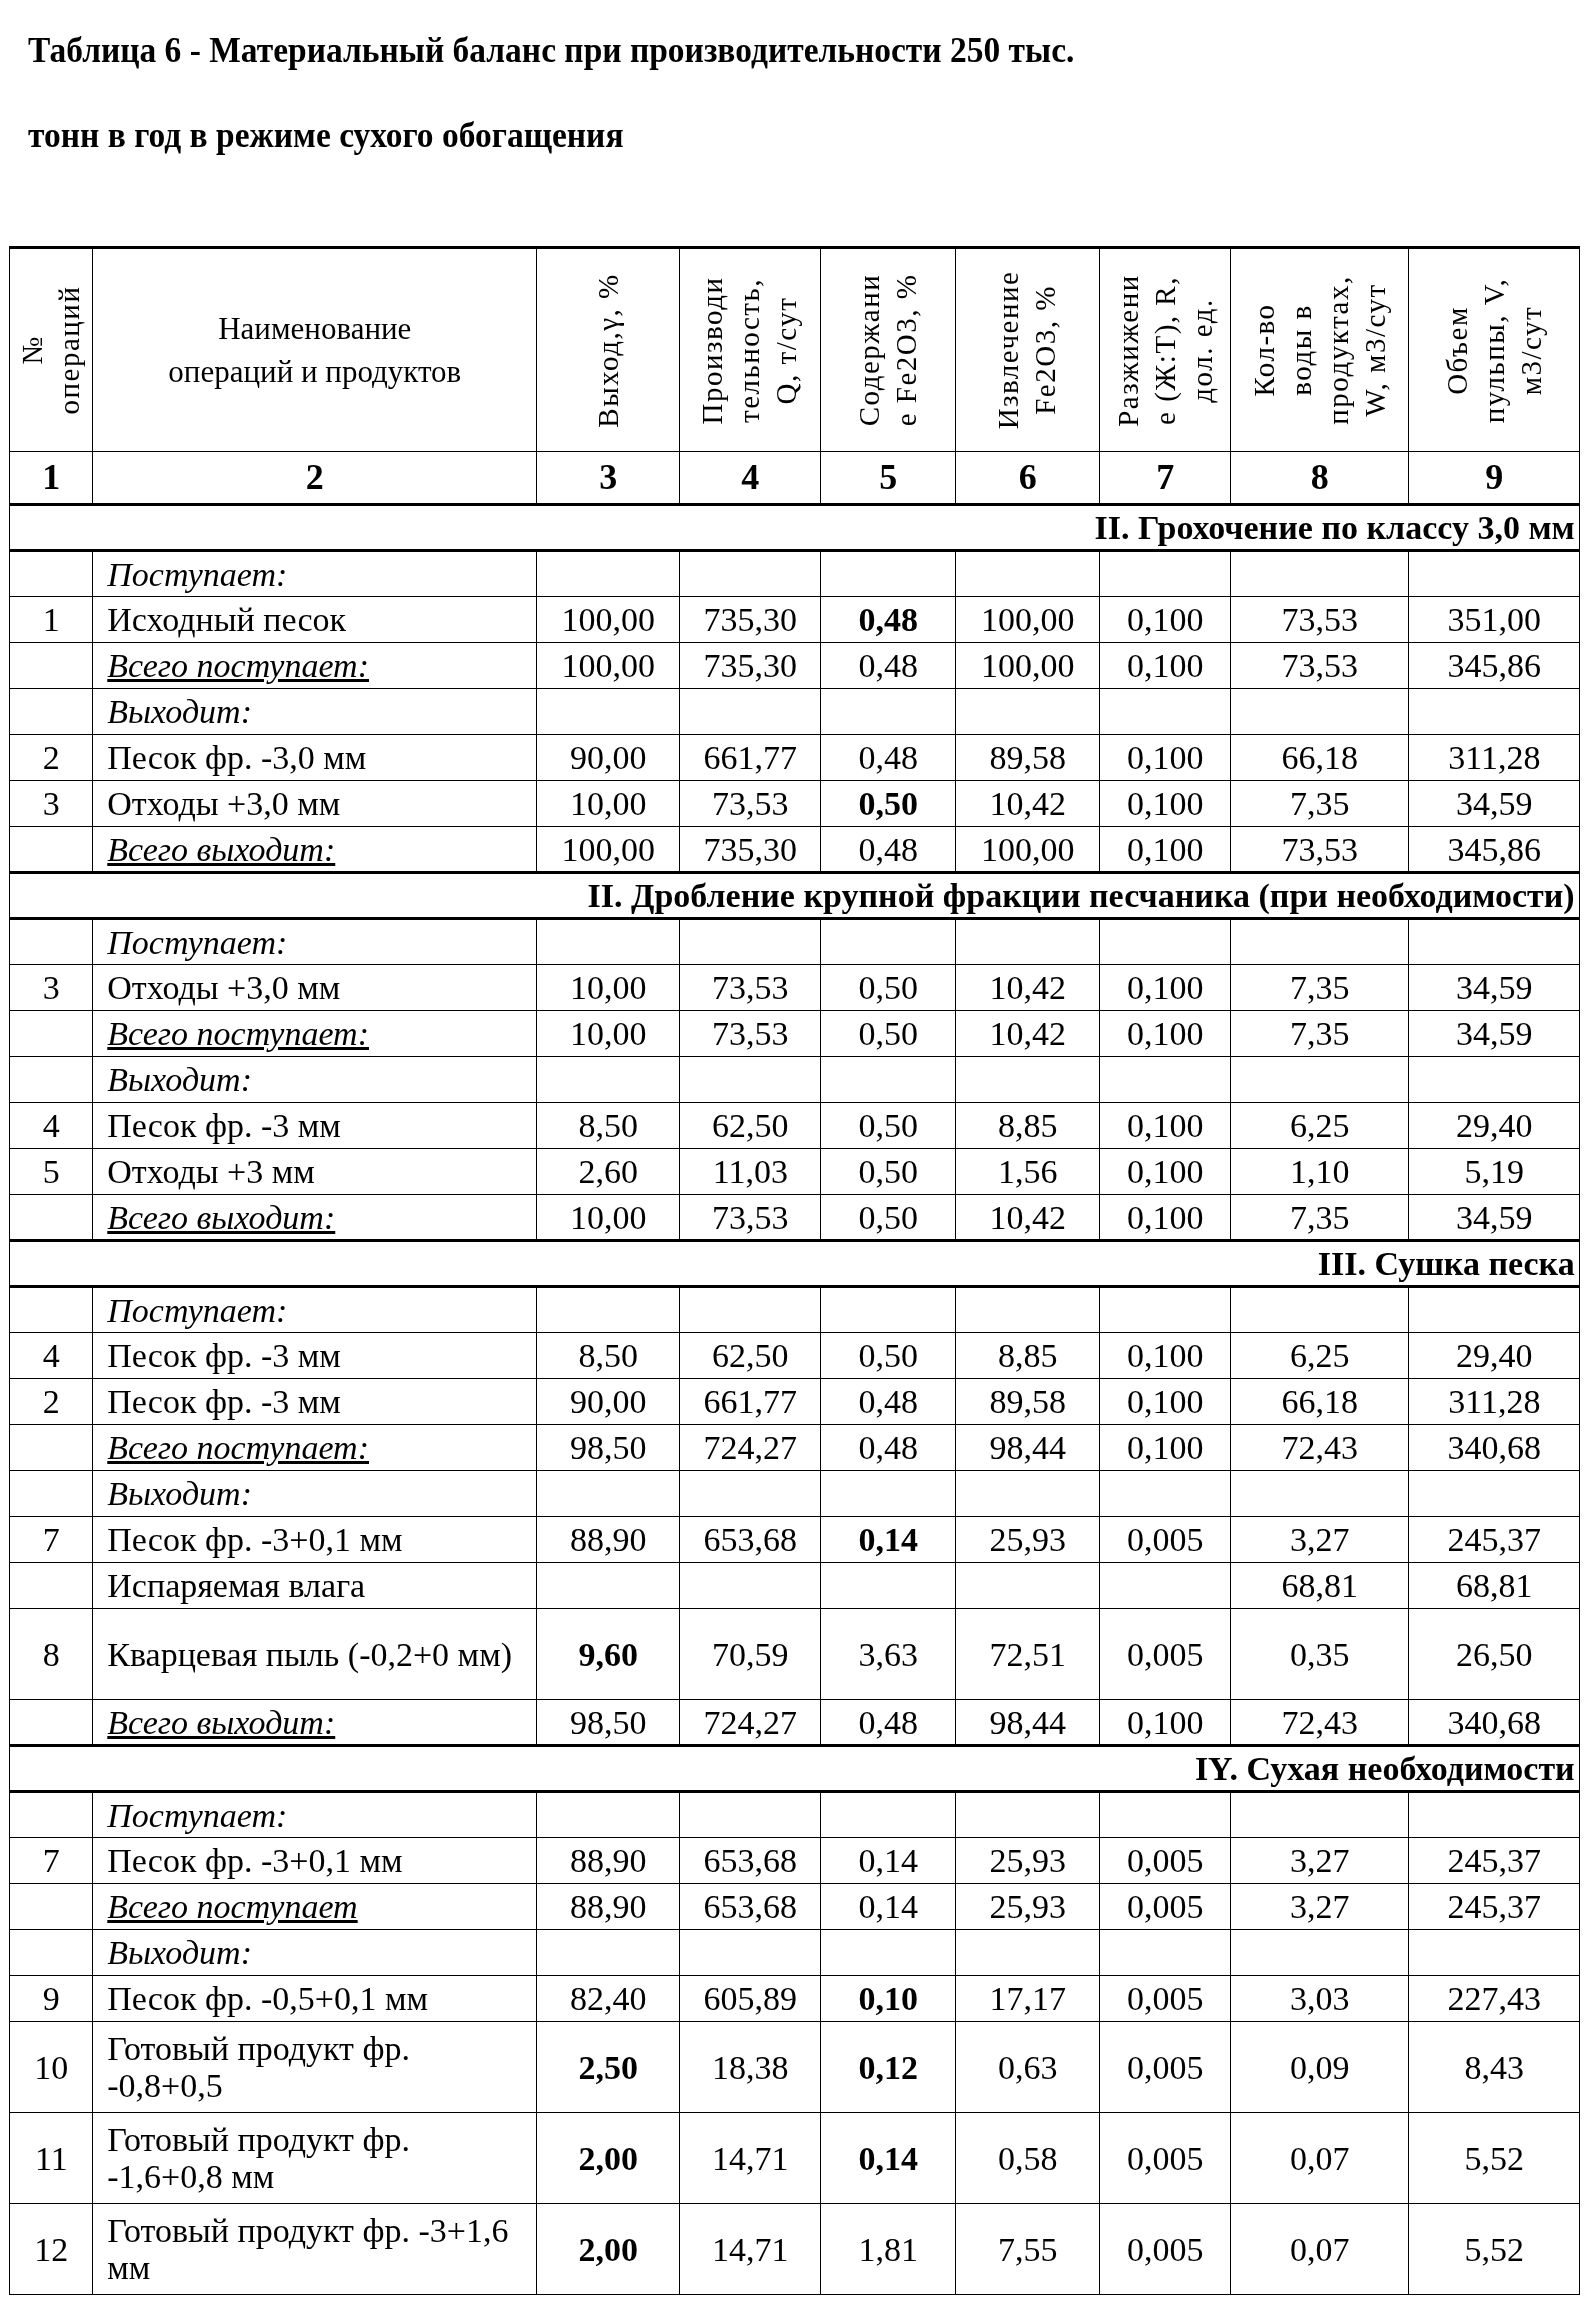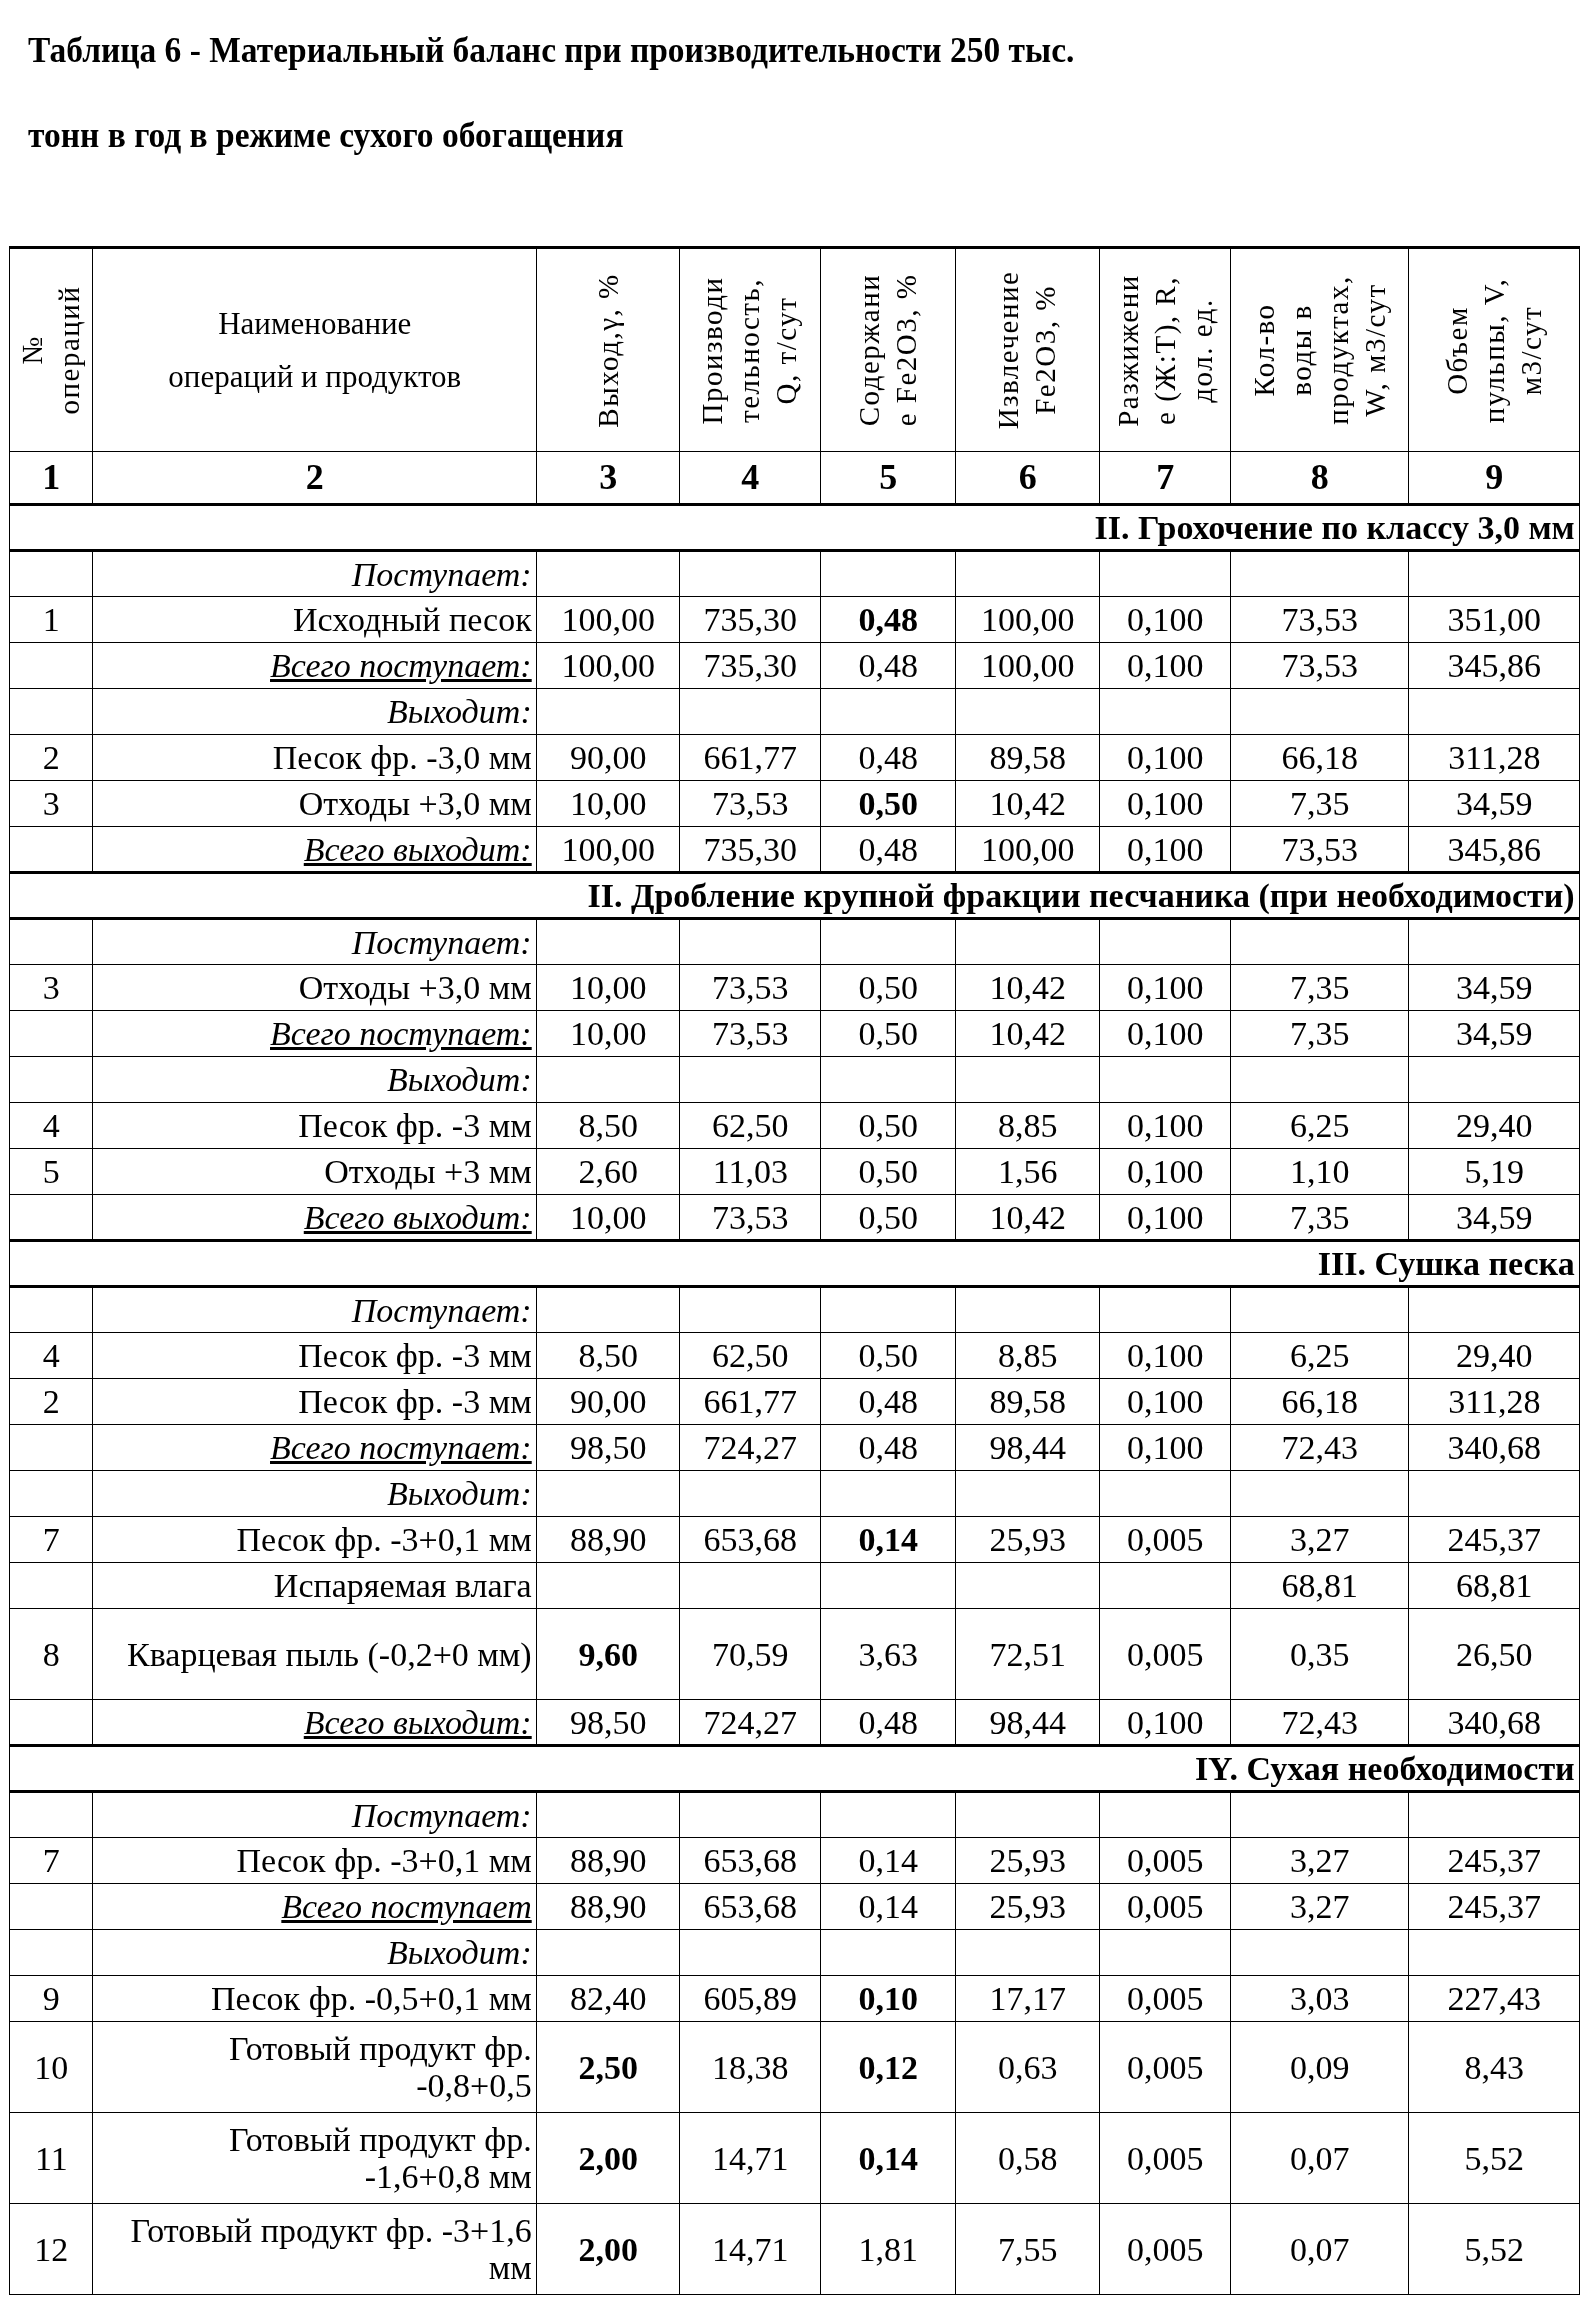--- a/index.html
+++ b/index.html
@@ -28,30 +28,30 @@
   .hdr th.rot { padding: 0; }
   .rotwrap {
     display: flex; align-items: center; justify-content: center;
     width: 100%; height: 201px;
   }
   .rotwrap span {
     display: inline-block; transform: rotate(-90deg);
     white-space: pre; text-align: center;
     font-size: 29px; line-height: 37px; letter-spacing: 1.5px;
   }
-  .hdr th.name { font-size: 31px; line-height: 53px; text-align: center; }
+  .hdr th.name { font-size: 31px; line-height: 43px; text-align: center; }
   .nums td { height: 53px; text-align: center; font-weight: bold; font-size: 36px;
     border-bottom: 3.9px solid #000; }
   .section td {
     height: 46px; font-weight: bold; font-size: 34px; text-align: right;
     padding-left: 12.4px; border-top: 3.9px solid #000; border-bottom: 3.9px solid #000;
   }
   .row td { height: 46px; }
   .row td.op { text-align: center; }
-  .row td.nm { text-align: right; padding-left: 14px; }
+  .row td.nm { text-align: left; padding-left: 14px; }
   .row td.v { text-align: center; }
   .row.tall td { height: 91px; }
   .row.total td.nm span { font-style: italic; text-decoration: underline; }
   .row.label td.nm { font-style: italic; }
   .b { font-weight: bold; }
 </style>
 </head>
 <body>
 
 <div class="title">

